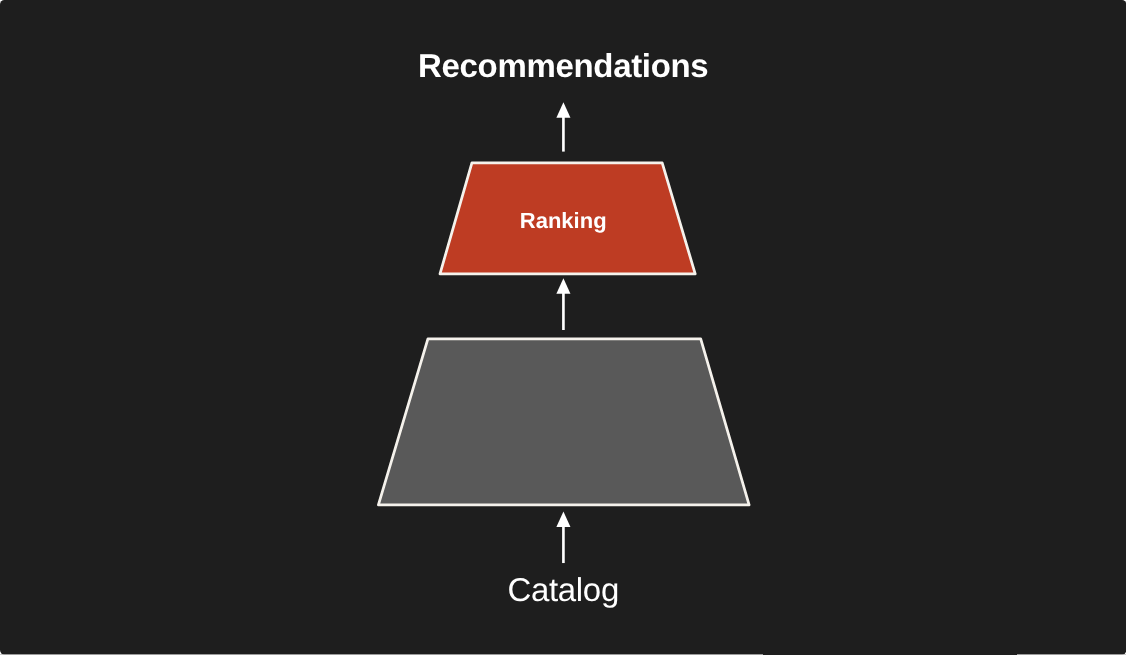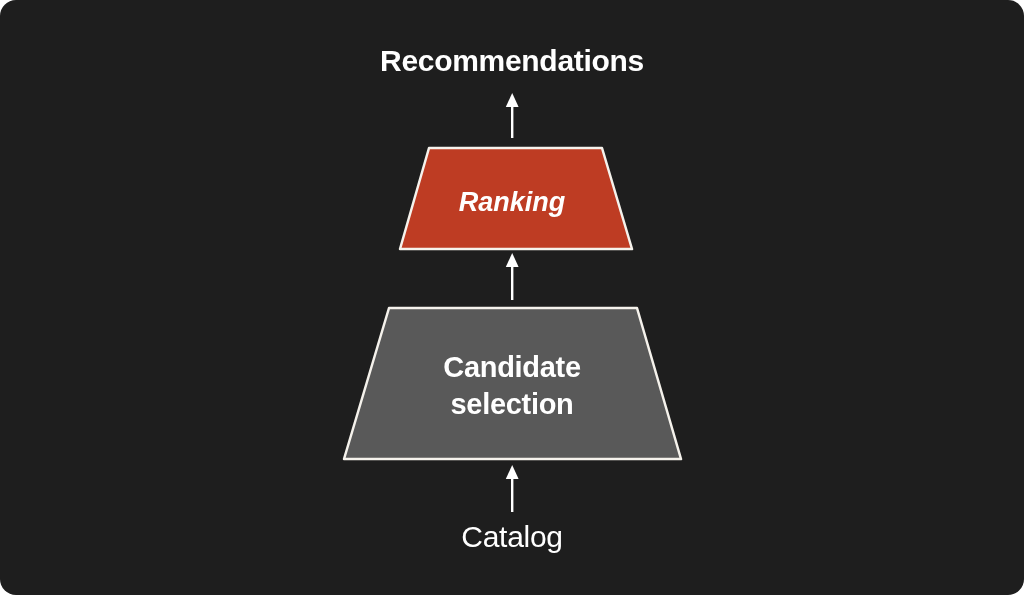--- a/index.html
+++ b/index.html
@@ -6,21 +6,21 @@
     margin: 0;
     padding: 0;
     background: #ffffff;
     font-family: "Liberation Sans", "DejaVu Sans", sans-serif;
   }
   .slide {
     position: relative;
     width: 1024px;
     height: 595px;
     background: #1e1e1e;
-    border-radius: 16px;
+    border-radius: 4px;
     overflow: hidden;
   }
   .center-abs {
     position: absolute;
     left: 512px;
     transform: translateX(-50%);
   }
   .slide-title {
     top: 44px;
     color: #ffffff;
@@ -45,23 +45,22 @@
   .stage-label {
     position: absolute;
     color: #ffffff;
     font-weight: 700;
     text-align: center;
   }
   .ranking-label {
     left: 512px;
     top: 202px;
     transform: translate(-50%, -50%);
-    font-size: 27px;
+    font-size: 20px;
     white-space: nowrap;
-    font-style: italic;
   }
   .candidate-label {
     left: 512px;
     top: 386px;
     transform: translate(-50%, -50%);
     font-size: 29px;
     width: 230px;
     line-height: 1.26;
     letter-spacing: -0.3px;
   }
@@ -93,21 +92,20 @@
   <div class="stage-label ranking-label">Ranking</div>
 
   <svg class="center-abs arrow arrow-2" width="26" height="48" viewBox="0 0 26 48">
     <rect x="12" y="12" width="2.4" height="36" fill="#ffffff"></rect>
     <polygon points="13.2,1 6.8,15 19.6,15" fill="#ffffff"></polygon>
   </svg>
 
   <svg class="trapezoid-svg trap-candidate" width="348" height="156" viewBox="0 0 348 156">
     <polygon points="51,2 299,2 343,153 6,153" stroke="#f5f2ec" stroke-width="2.5" stroke-linejoin="round" fill="#595959"></polygon>
   </svg>
-  <div class="stage-label candidate-label">Candidate selection</div>
 
   <svg class="center-abs arrow arrow-3" width="26" height="48" viewBox="0 0 26 48">
     <rect x="12" y="12" width="2.4" height="36" fill="#ffffff"></rect>
     <polygon points="13.2,1 6.8,15 19.6,15" fill="#ffffff"></polygon>
   </svg>
 
   <div class="center-abs catalog-label">Catalog</div>
 
 </div>
 

